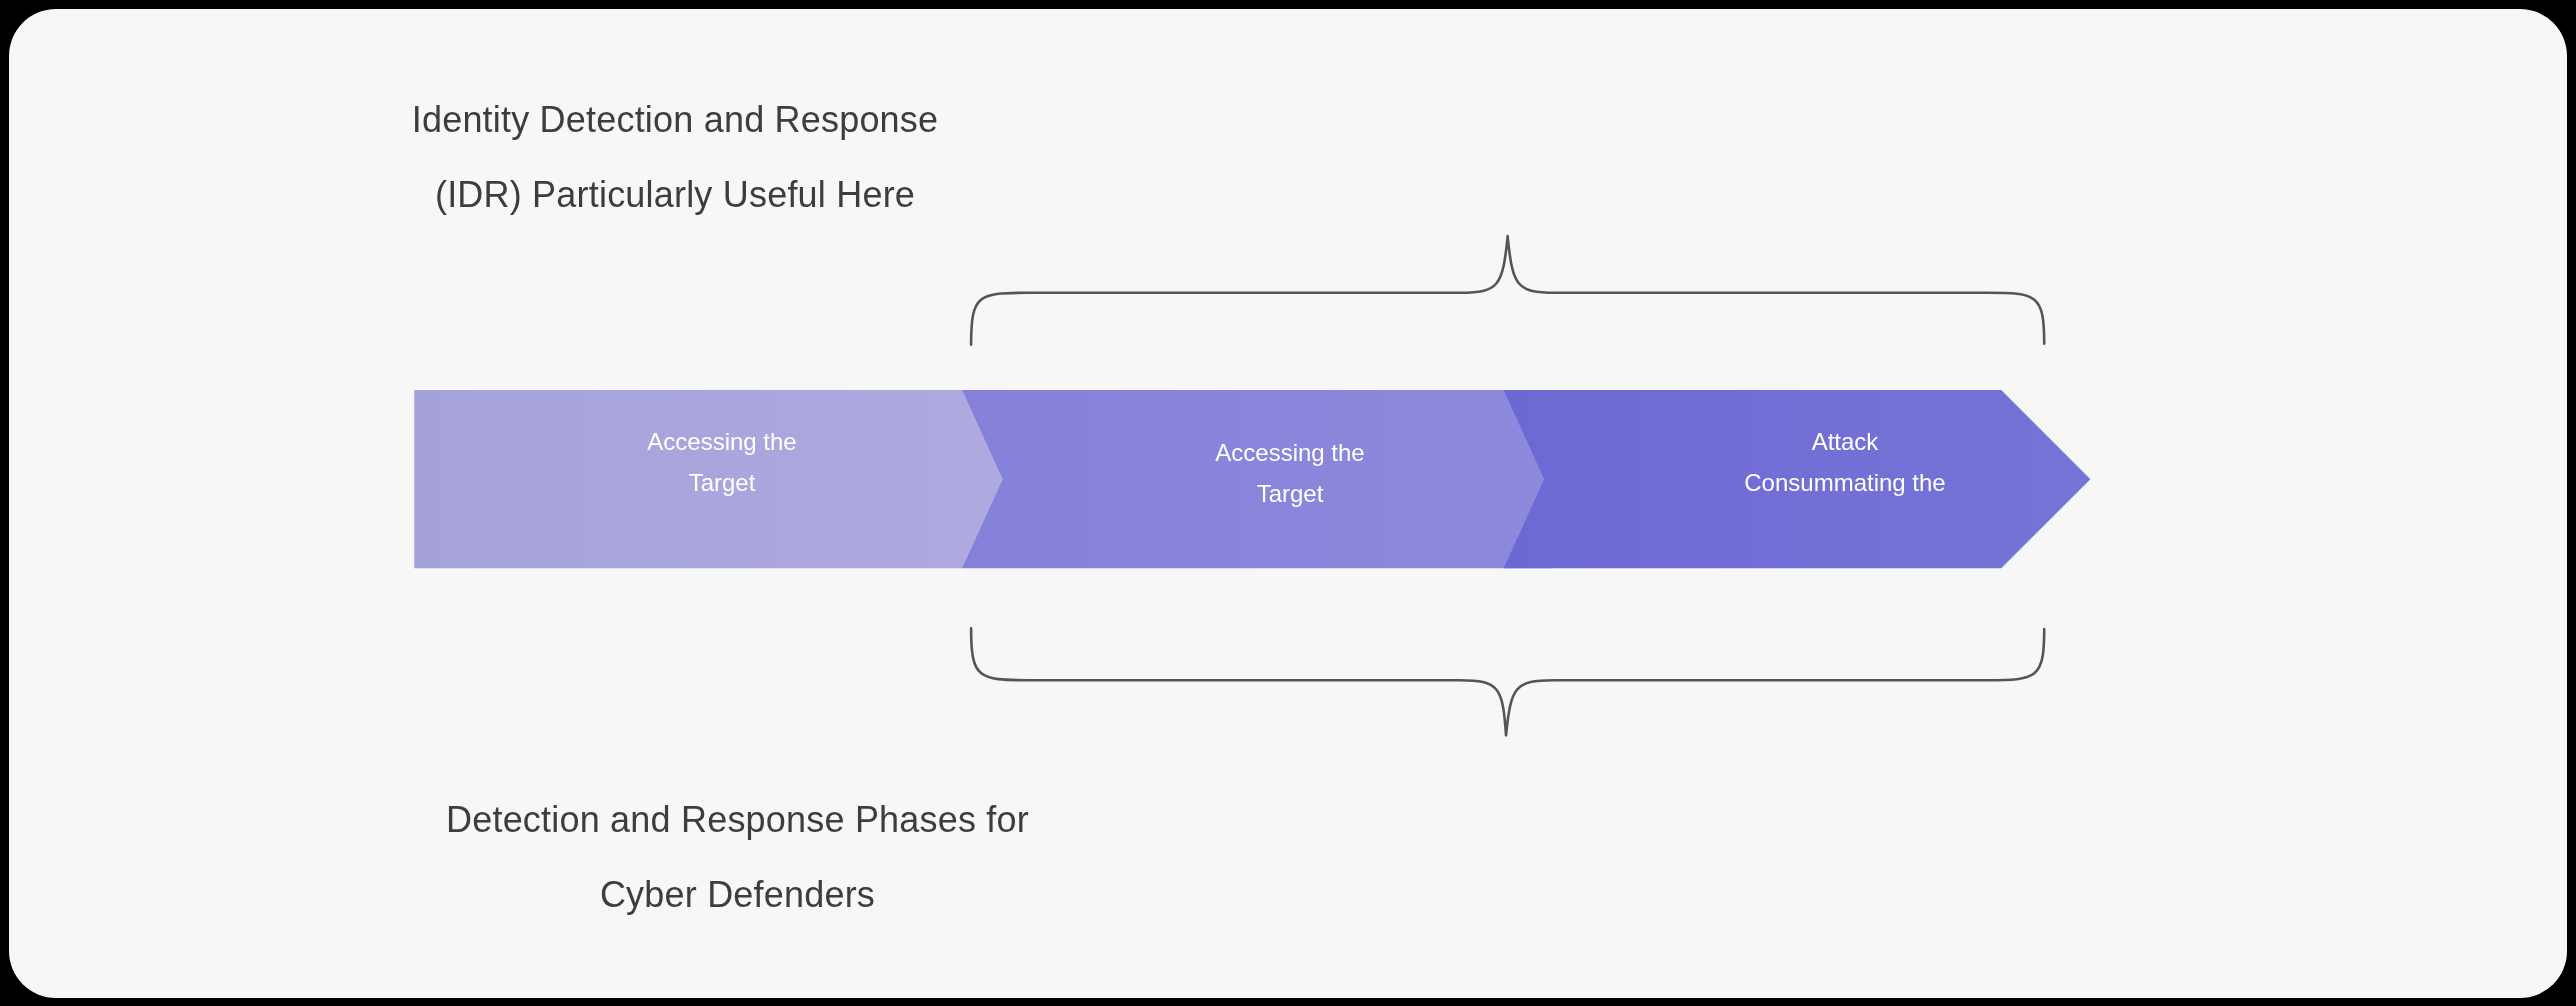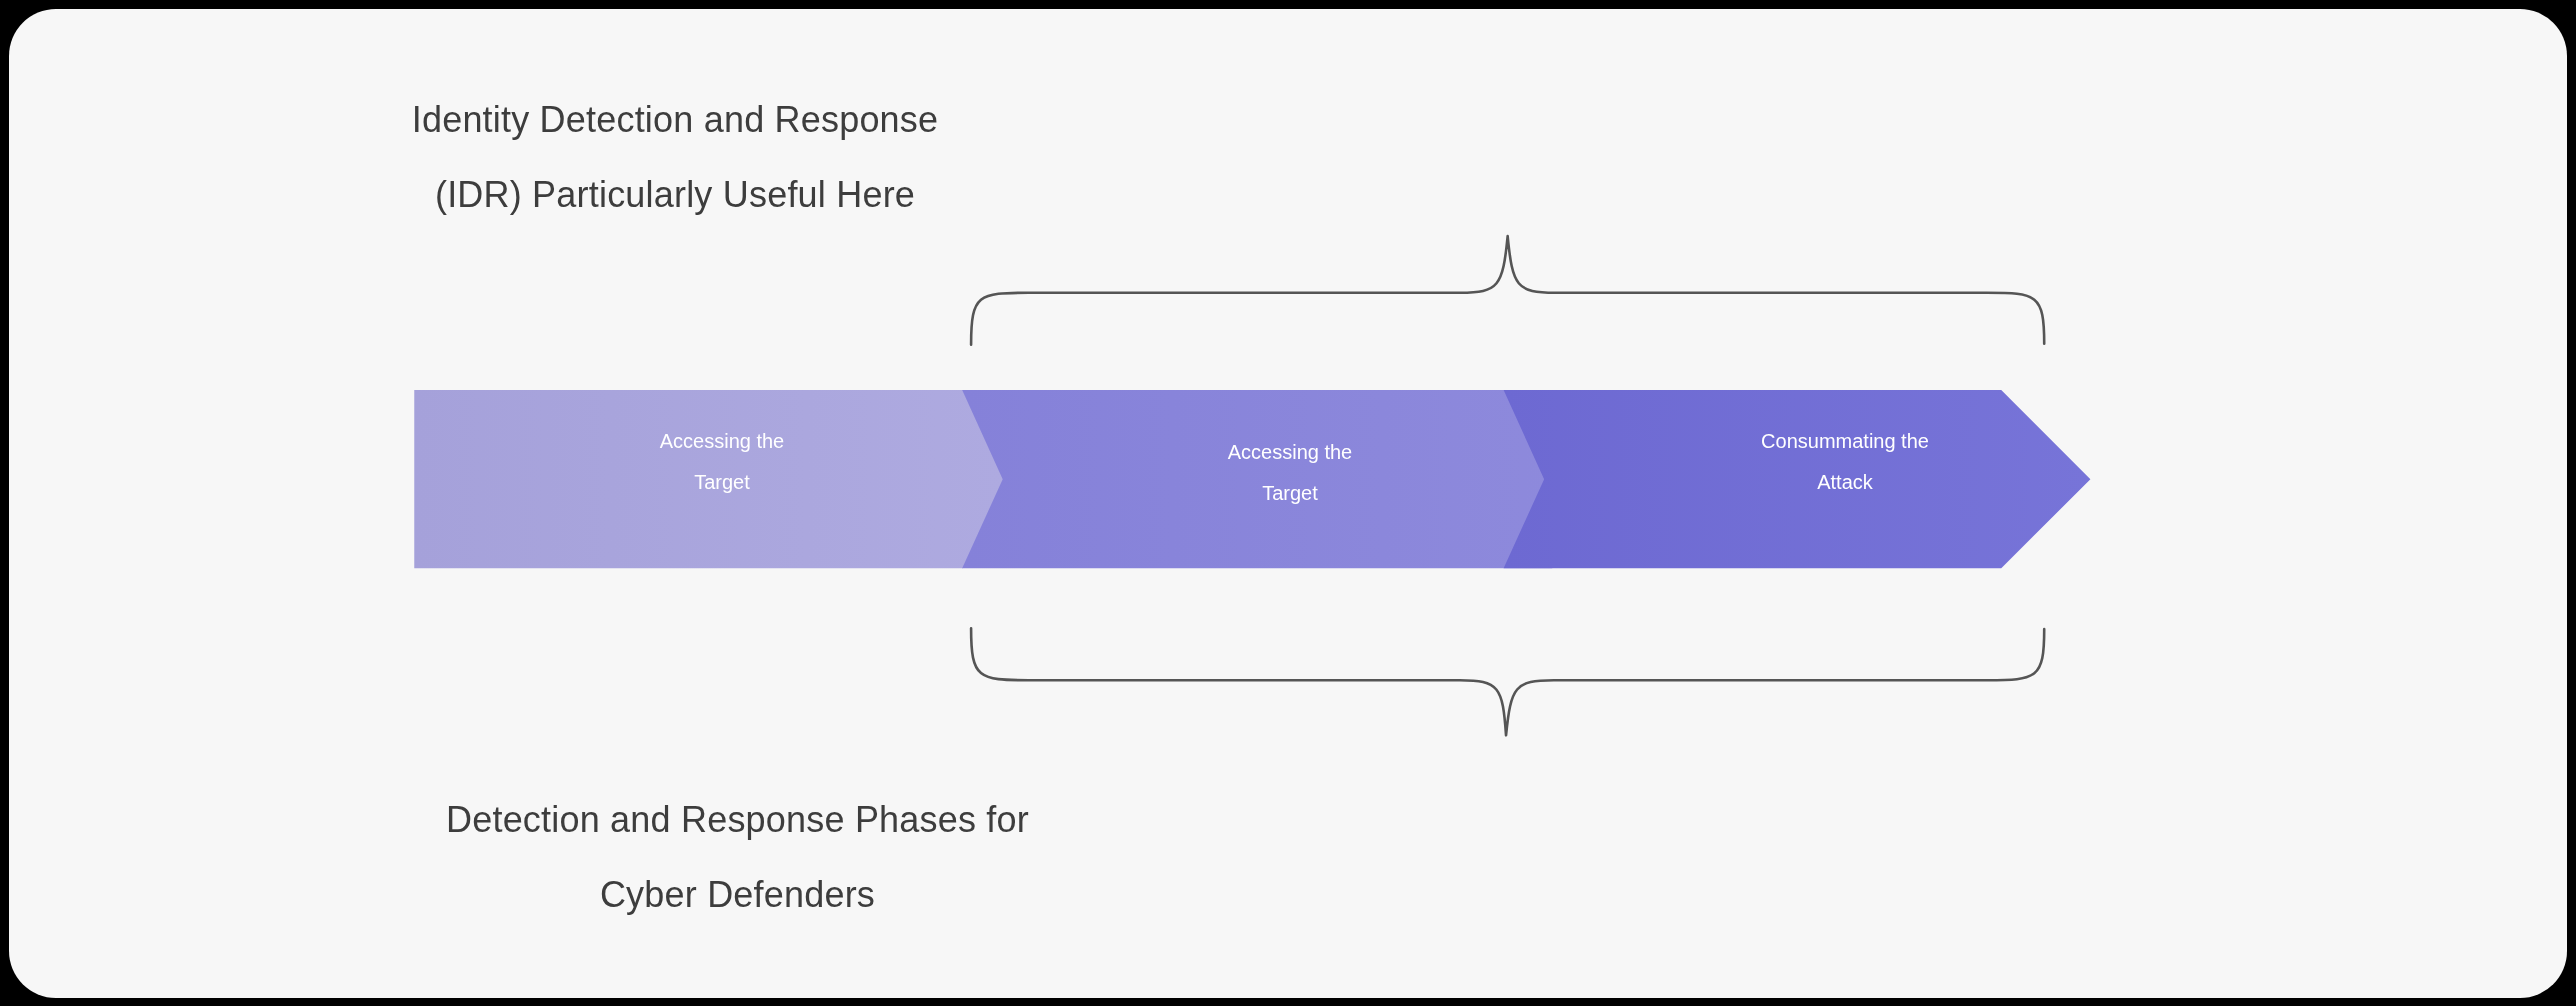--- a/index.html
+++ b/index.html
@@ -67,21 +67,21 @@
   }
   .caption-line {
     display: block;
   }
 
   
   .chev-label {
     position: absolute;
     text-align: center;
     color: #ffffff;
-    font-size: 20px;
+    font-size: 24px;
     line-height: 41px;
     font-family: "Liberation Sans", sans-serif;
     pointer-events: none;
   }
   .chev-label .l {
     display: block;
     white-space: nowrap;
   }
   #label-1 { left: 478px; top: 412px; width: 470px; }
   #label-2 { left: 1054px; top: 423px; width: 454px; }
@@ -156,19 +156,19 @@
       <span class="l">Accessing the</span>
       <span class="l">Target</span>
     </div>
 
     <div id="label-2" class="chev-label">
       <span class="l">Accessing the</span>
       <span class="l">Target</span>
     </div>
 
     <div id="label-3" class="chev-label">
+      <span class="l">Attack</span>
       <span class="l">Consummating the</span>
-      <span class="l">Attack</span>
     </div>
 
   </div>
 </div>
 
 
 </body></html>

